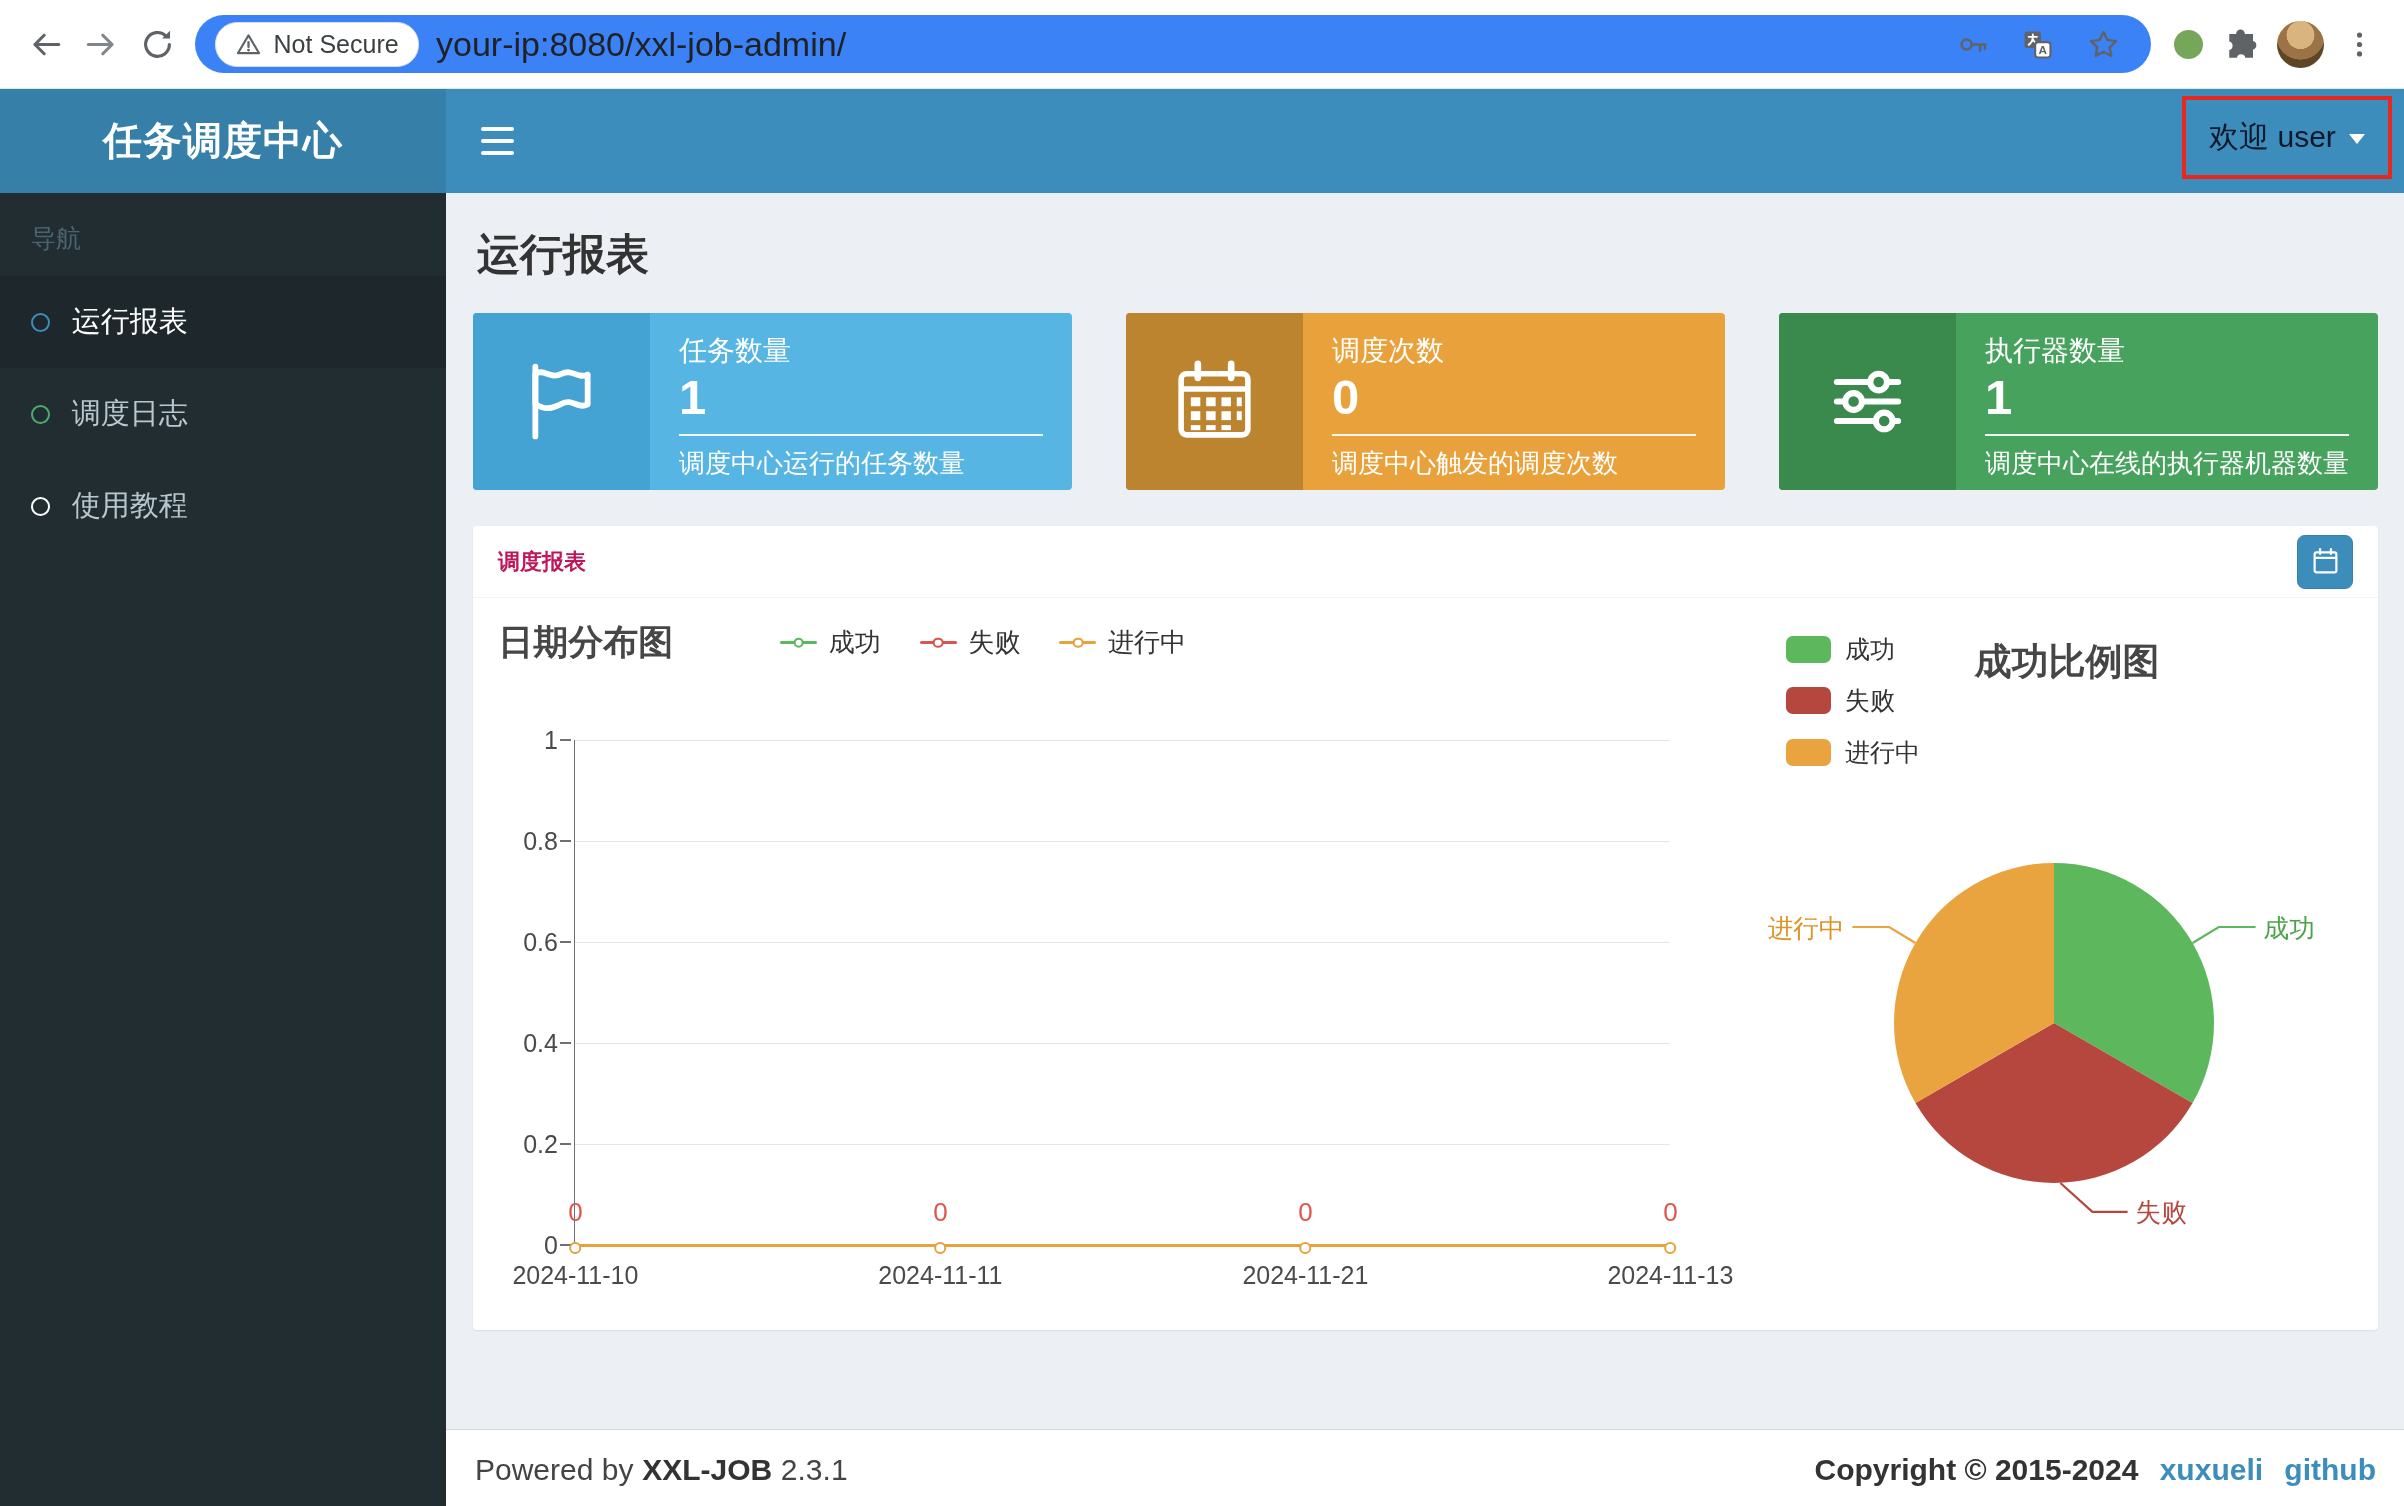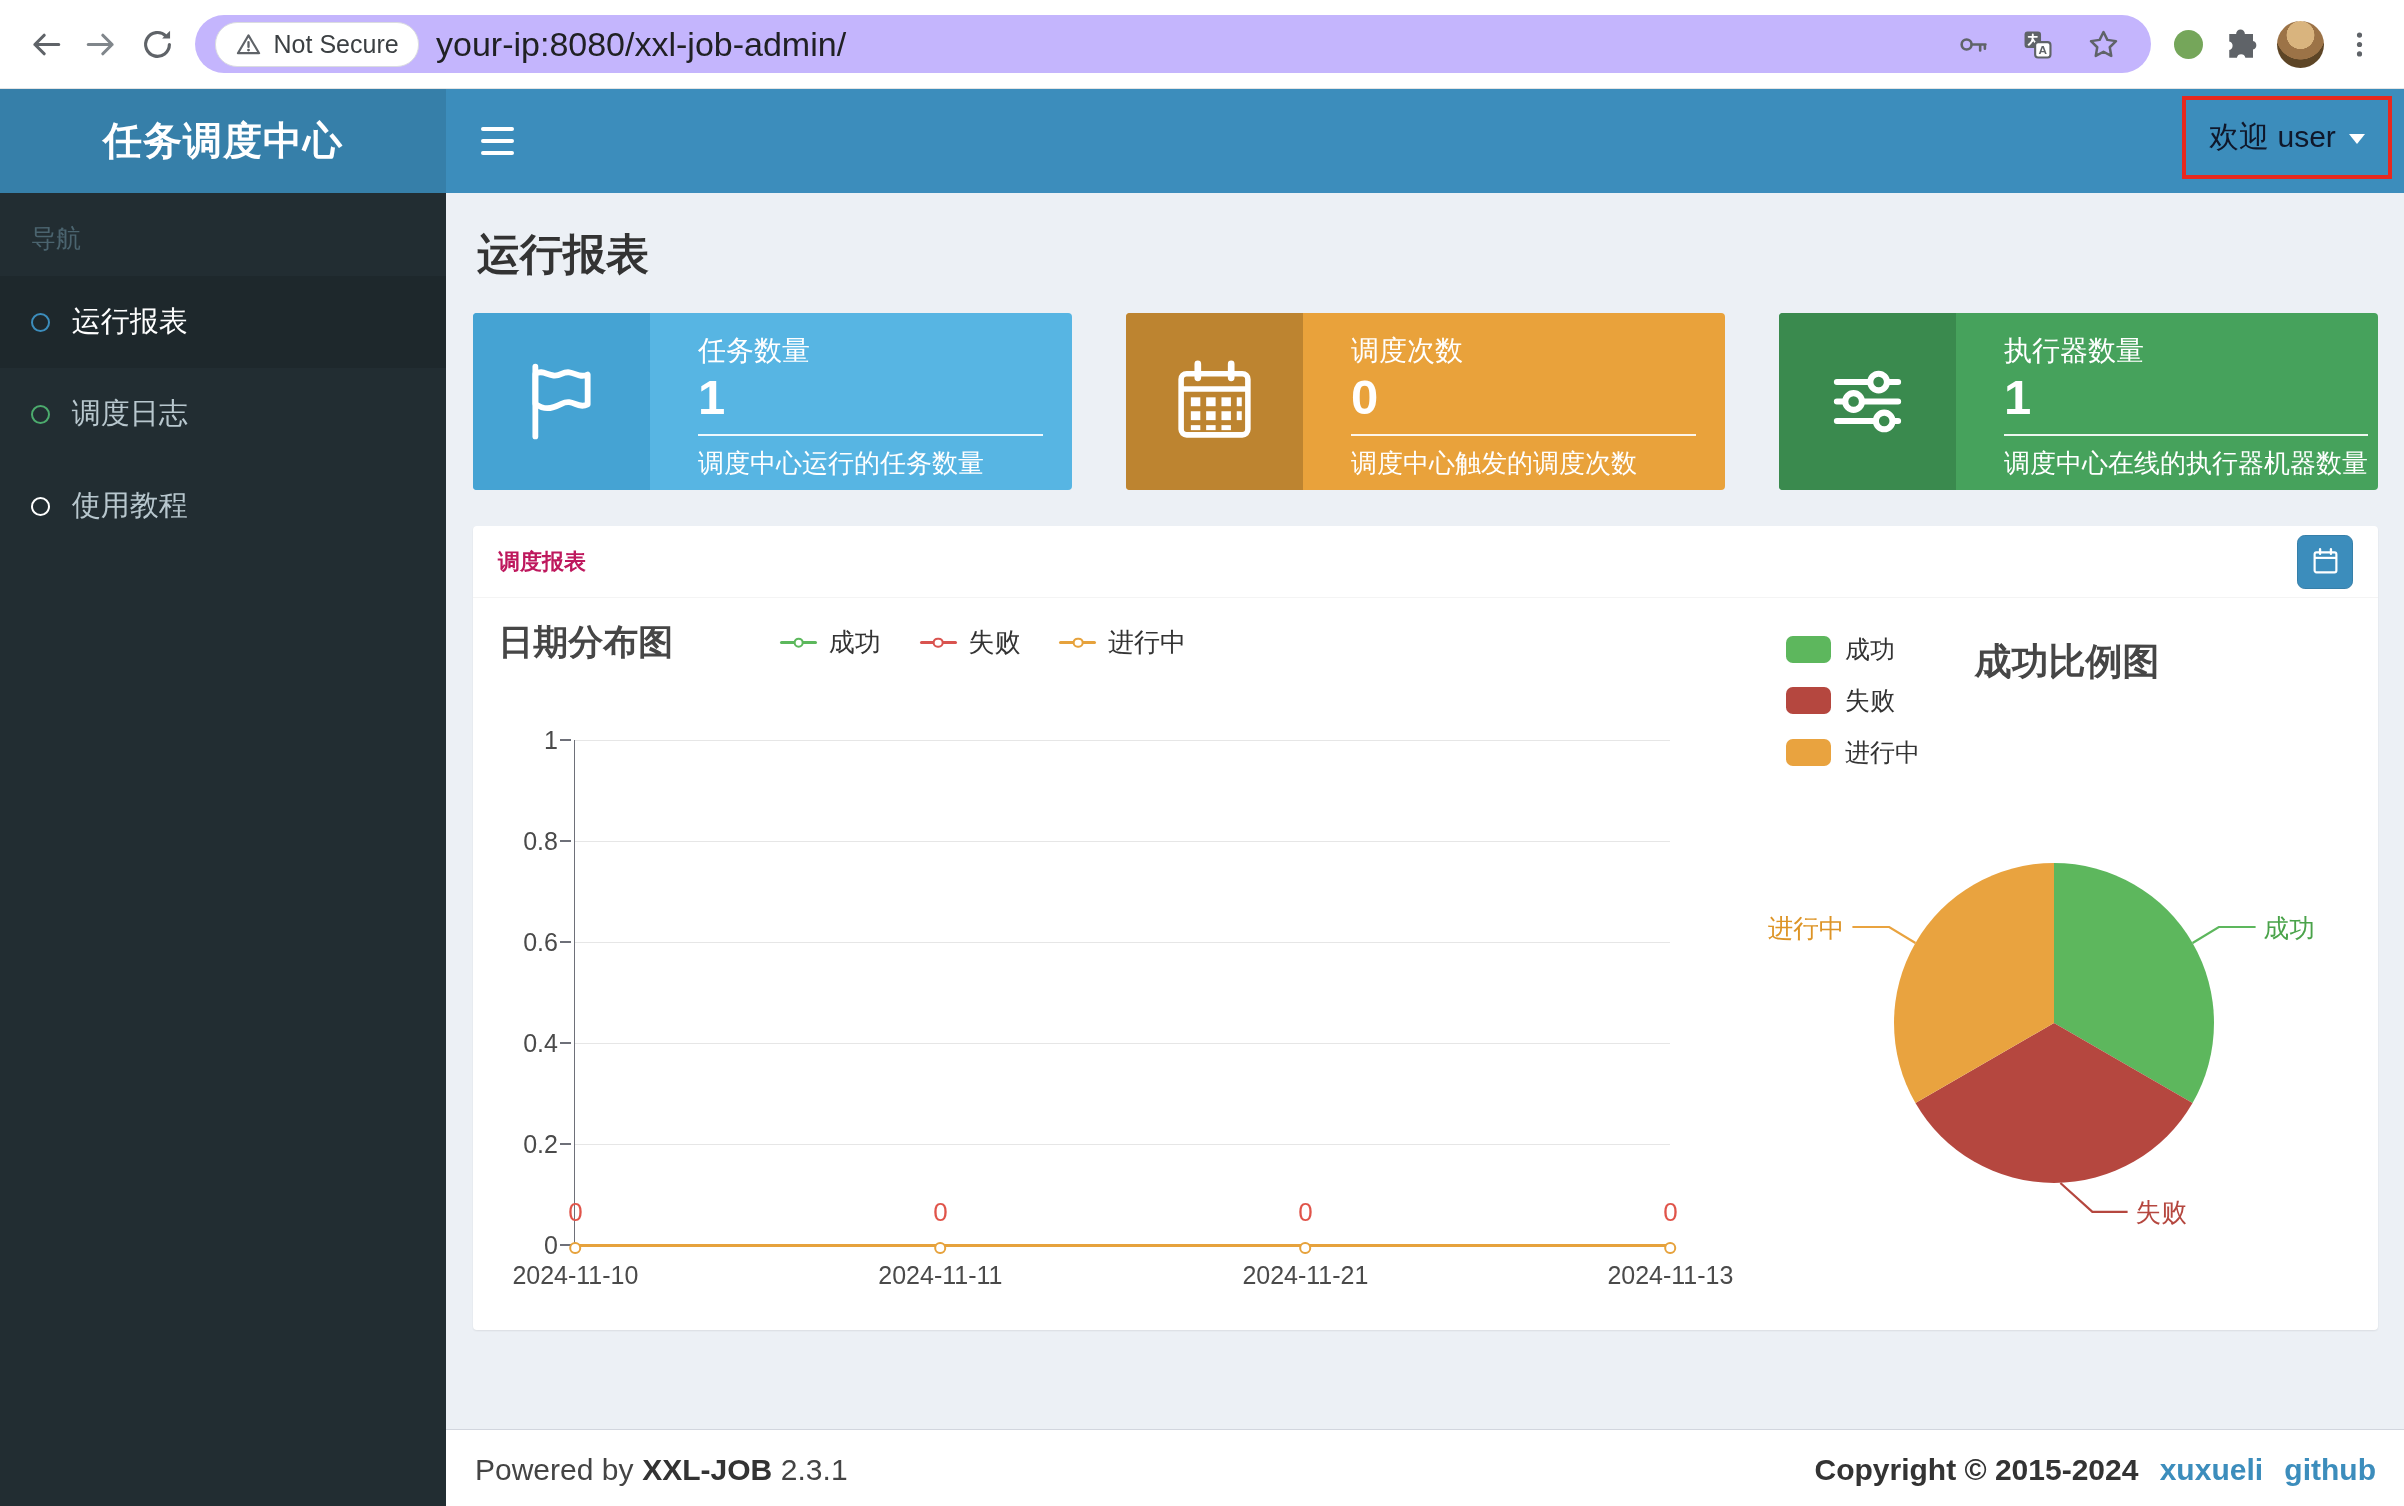--- a/index.html
+++ b/index.html
@@ -4,21 +4,21 @@
 <style>
   * { margin:0; padding:0; box-sizing:border-box; }
   html,body { background:#fff; }
   body { font-family:"Liberation Sans","DejaVu Sans",sans-serif; }
   .screen { position:relative; width:2405px; height:1506px; background:#fff; overflow:hidden; }
 
   
   .browser-bar { height:89px; display:flex; align-items:center; padding:0 17.5px; background:#fff; border-bottom:1px solid #e4e4e4; }
   .bicon { width:56px; height:56px; border-radius:50%; display:flex; align-items:center; justify-content:center; flex:none; cursor:pointer; }
   .bicon svg { display:block; }
-  .omnibox { flex:1; height:58px; margin:0 13.6px 0 9.7px; background:#c4b5fd; border-radius:29px; display:flex; align-items:center; padding:0 19.4px; }
+  .omnibox { flex:1; height:58px; margin:0 13.6px 0 9.7px; background:#3b82f6; border-radius:29px; display:flex; align-items:center; padding:0 19.4px; }
   .chip { height:45px; background:#fff; border:1px solid #dadce0; border-radius:22px; display:flex; align-items:center; gap:11.6px; padding:0 19.4px; color:#3c4043; font-size:25px; font-weight:500; white-space:nowrap; }
   .url-text { font-size:34px; color:#202124; margin-left:17px; flex:1; white-space:nowrap; overflow:hidden; }
   .omni-right { display:flex; align-items:center; gap:9.7px; }
   .ext-dot { width:29px; height:29px; border-radius:50%; background:#75a65a; flex:none; margin:0 9.7px; }
   .avatar { width:47px; height:47px; border-radius:50%; flex:none; margin:0 7.8px;
             background:radial-gradient(circle at 50% 30%, #d9b47e 0 34%, #9c7347 35% 60%, #5d4526 61% 100%); }
 
   
   .app-header { display:flex; height:104px; }
   .logo { width:446px; flex:none; background:#367fa9; color:#fff; font-size:39px; font-weight:bold; display:flex; align-items:center; justify-content:center; letter-spacing:1px; }
@@ -36,21 +36,21 @@
   .nav-item { display:flex; align-items:center; gap:21.3px; padding:26px 31px; font-size:29px; color:#b8c7ce; cursor:pointer; }
   .nav-item.active { background:#1e282c; color:#fff; }
   .ring-icon { width:19.4px; height:19.4px; border-radius:50%; border:2.9px solid #fff; flex:none; }
 
   .main { flex:1; background:#ecf0f5; display:flex; flex-direction:column; overflow:hidden; }
   .content { flex:1; padding:0 27px; }
   .page-title { font-size:43px; font-weight:600; color:#333; margin:33px 0 0 3.9px; }
 
   
   .stat-row { display:flex; gap:54px; margin-top:29px; }
-  .stat-box { flex:1; height:177px; border-radius:3.9px; display:flex; color:#fff; overflow:hidden;gap:19px; }
+  .stat-box { flex:1; height:177px; border-radius:3.9px; display:flex; color:#fff; overflow:hidden; }
   .stat-icon-area { width:177px; flex:none; display:flex; align-items:center; justify-content:center; }
   .stat-info { flex:1; padding:19.4px 29px 0 29px; display:flex; flex-direction:column; }
   .stat-title { font-size:28px; }
   .stat-value { font-size:49px; font-weight:bold; line-height:1.12; }
   .stat-hr { height:1.9px; background:rgba(255,255,255,.9); margin:8.7px 0 9.7px; }
   .stat-desc { font-size:26px; white-space:nowrap; }
 
   
   .panel { background:#fff; border-radius:3.9px; margin-top:36px; height:804px; box-shadow:0 1px 1.9px rgba(0,0,0,.08); }
   .panel-header { height:72px; display:flex; align-items:center; padding:0 25px; border-bottom:1px solid #f4f4f4; }

